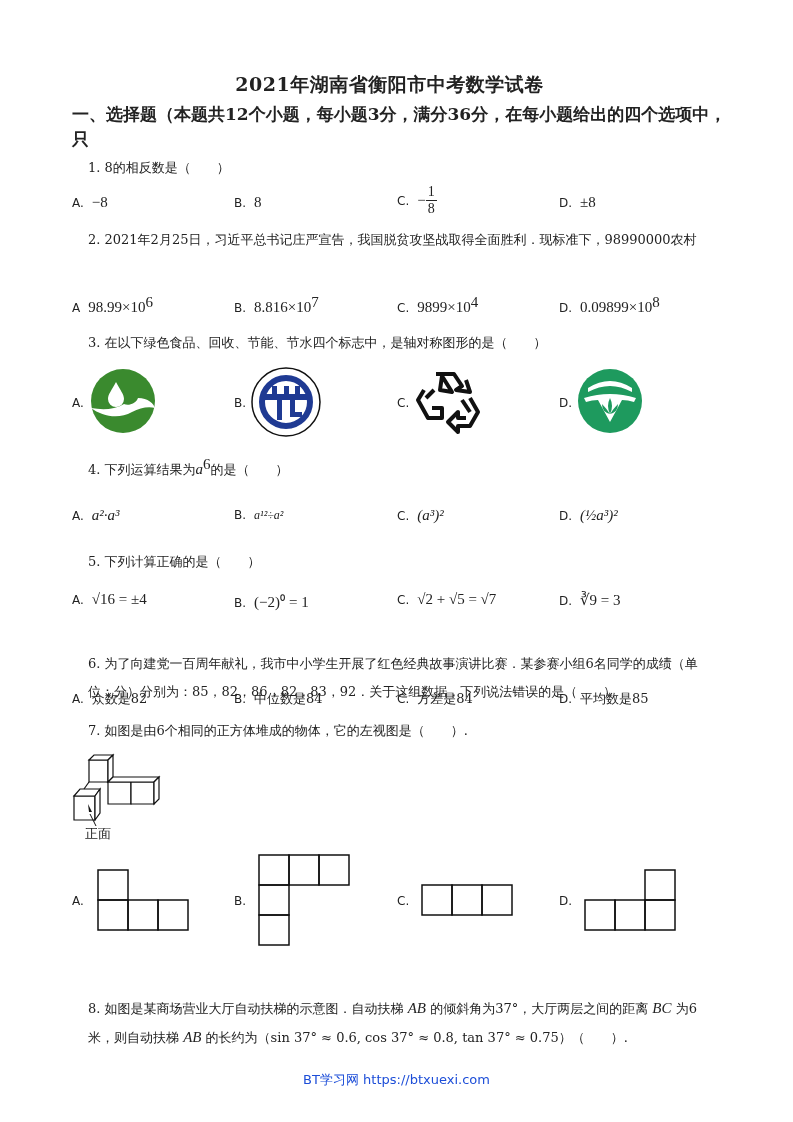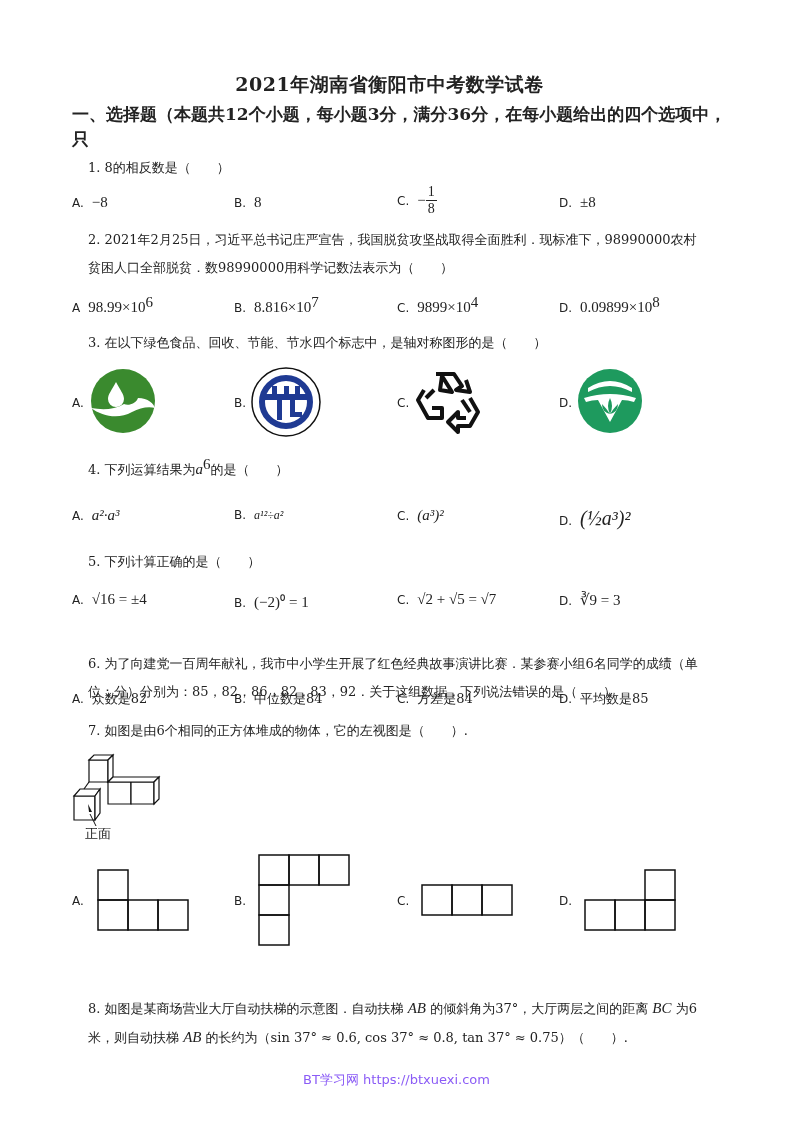--- a/index.html
+++ b/index.html
@@ -9,21 +9,21 @@
   .title{left:0;width:779px;top:72px;text-align:center;font-size:19px;font-weight:bold;
          font-family:"DejaVu Serif",serif;letter-spacing:0.5px;}
   .section{left:72px;width:660px;font-size:17px;font-weight:bold;line-height:25px;}
   .q{left:72px;width:650px;font-size:13px;line-height:28px;margin-left:16px;}
   .opt{font-size:13px;}
   .opt .lbl{font-family:"DejaVu Sans",sans-serif;font-size:12px;margin-right:8px;}
   .math{font-family:"Liberation Serif",serif;font-size:15px;}
   sup{font-size:9px;}
   .frac{display:inline-flex;flex-direction:column;align-items:center;vertical-align:middle;line-height:16px;font-size:14px;}
   .frac .num{border-bottom:1px solid #222;padding:0 2px;}
-  .footer{left:0;width:793px;top:1071px;text-align:center;font-family:"DejaVu Sans",sans-serif;font-size:13px;color:#8b5cf6;}
+  .footer{left:0;width:793px;top:1071px;text-align:center;font-family:"DejaVu Sans",sans-serif;font-size:13px;color:#1d4ed8;}
   svg{display:block;}
 </style>
 </head>
 <body>
 
 <div class="abs title">2021年湖南省衡阳市中考数学试卷</div>
 
 <div class="abs section" style="top:102px">
   <div>一、选择题（本题共12个小题，每小题3分，满分36分，在每小题给出的四个选项中，只</div>
 </div>
@@ -36,21 +36,20 @@
     <span class="math">−</span>
     <span class="frac math">
       <span class="num">1</span>
       <span>8</span>
     </span>
   </div>
 <div class="abs opt" style="top:194px;left:559px"><span class="lbl">D.</span><span class="math">±8</span></div>
 
 <div class="abs q" style="top:226px">
   <div>2. 2021年2月25日，习近平总书记庄严宣告，我国脱贫攻坚战取得全面胜利．现标准下，98990000农村</div>
-  <div>贫困人口全部脱贫．数98990000用科学记数法表示为（　　）</div>
 </div>
 <div class="abs opt" style="top:294px;left:72px"><span class="lbl">A</span><span class="math">98.99×10</span><sup class="math">6</sup></div>
 <div class="abs opt" style="top:294px;left:234px"><span class="lbl">B.</span><span class="math">8.816×10</span><sup class="math">7</sup></div>
 <div class="abs opt" style="top:294px;left:397px"><span class="lbl">C.</span><span class="math">9899×10</span><sup class="math">4</sup></div>
 <div class="abs opt" style="top:294px;left:559px"><span class="lbl">D.</span><span class="math">0.09899×10</span><sup class="math">8</sup></div>
 
 <div class="abs q" style="top:329px">3. 在以下绿色食品、回收、节能、节水四个标志中，是轴对称图形的是（　　）</div>
 
 <div class="abs opt" style="top:395px;left:72px"><span class="lbl">A.</span></div>
 <div class="abs" style="top:368px;left:88px">
@@ -99,21 +98,21 @@
     <path d="M34 30 Q30 38 34 46 Q38 38 34 30Z" fill="#1e9a5e"></path>
     <path d="M26 36 Q30 40 34 46 Q26 44 26 36Z" fill="#1e9a5e"></path>
     <path d="M42 36 Q38 40 34 46 Q42 44 42 36Z" fill="#1e9a5e"></path>
   </svg>
 </div>
 
 <div class="abs q" style="top:450px"><span>4. 下列运算结果为</span><i class="math">a</i><sup class="math">6</sup><span>的是（　　）</span></div>
 <div class="abs opt" style="top:507px;left:72px"><span class="lbl">A.</span><i class="math">a²·a³</i></div>
 <div class="abs opt" style="top:507px;left:234px"><span class="lbl">B.</span><i class="math" style="font-size:12px">a¹²÷a²</i></div>
 <div class="abs opt" style="top:507px;left:397px"><span class="lbl">C.</span><i class="math">(a³)²</i></div>
-<div class="abs opt" style="top:507px;left:559px"><span class="lbl">D.</span><i class="math" style="font-size:20px">(½a³)²</i></div>
+<div class="abs opt" style="top:507px;left:559px"><span class="lbl">D.</span><i class="math" style="font-size:15px">(½a³)²</i></div>
 
 <div class="abs q" style="top:548px">5. 下列计算正确的是（　　）</div>
 <div class="abs opt" style="top:591px;left:72px"><span class="lbl">A.</span><span class="math">√16 = ±4</span></div>
 <div class="abs opt" style="top:591px;left:234px"><span class="lbl">B.</span><span class="math">(−2)⁰ = 1</span></div>
 <div class="abs opt" style="top:591px;left:397px"><span class="lbl">C.</span><span class="math">√2 + √5 = √7</span></div>
 <div class="abs opt" style="top:591px;left:559px"><span class="lbl">D.</span><span class="math">∛9 = 3</span></div>
 
 <div class="abs q" style="top:650px">
   <div>6. 为了向建党一百周年献礼，我市中小学生开展了红色经典故事演讲比赛．某参赛小组6名同学的成绩（单</div>
   <div>位：分）分别为：85，82，86，82，83，92．关于这组数据，下列说法错误的是（　　）</div>

